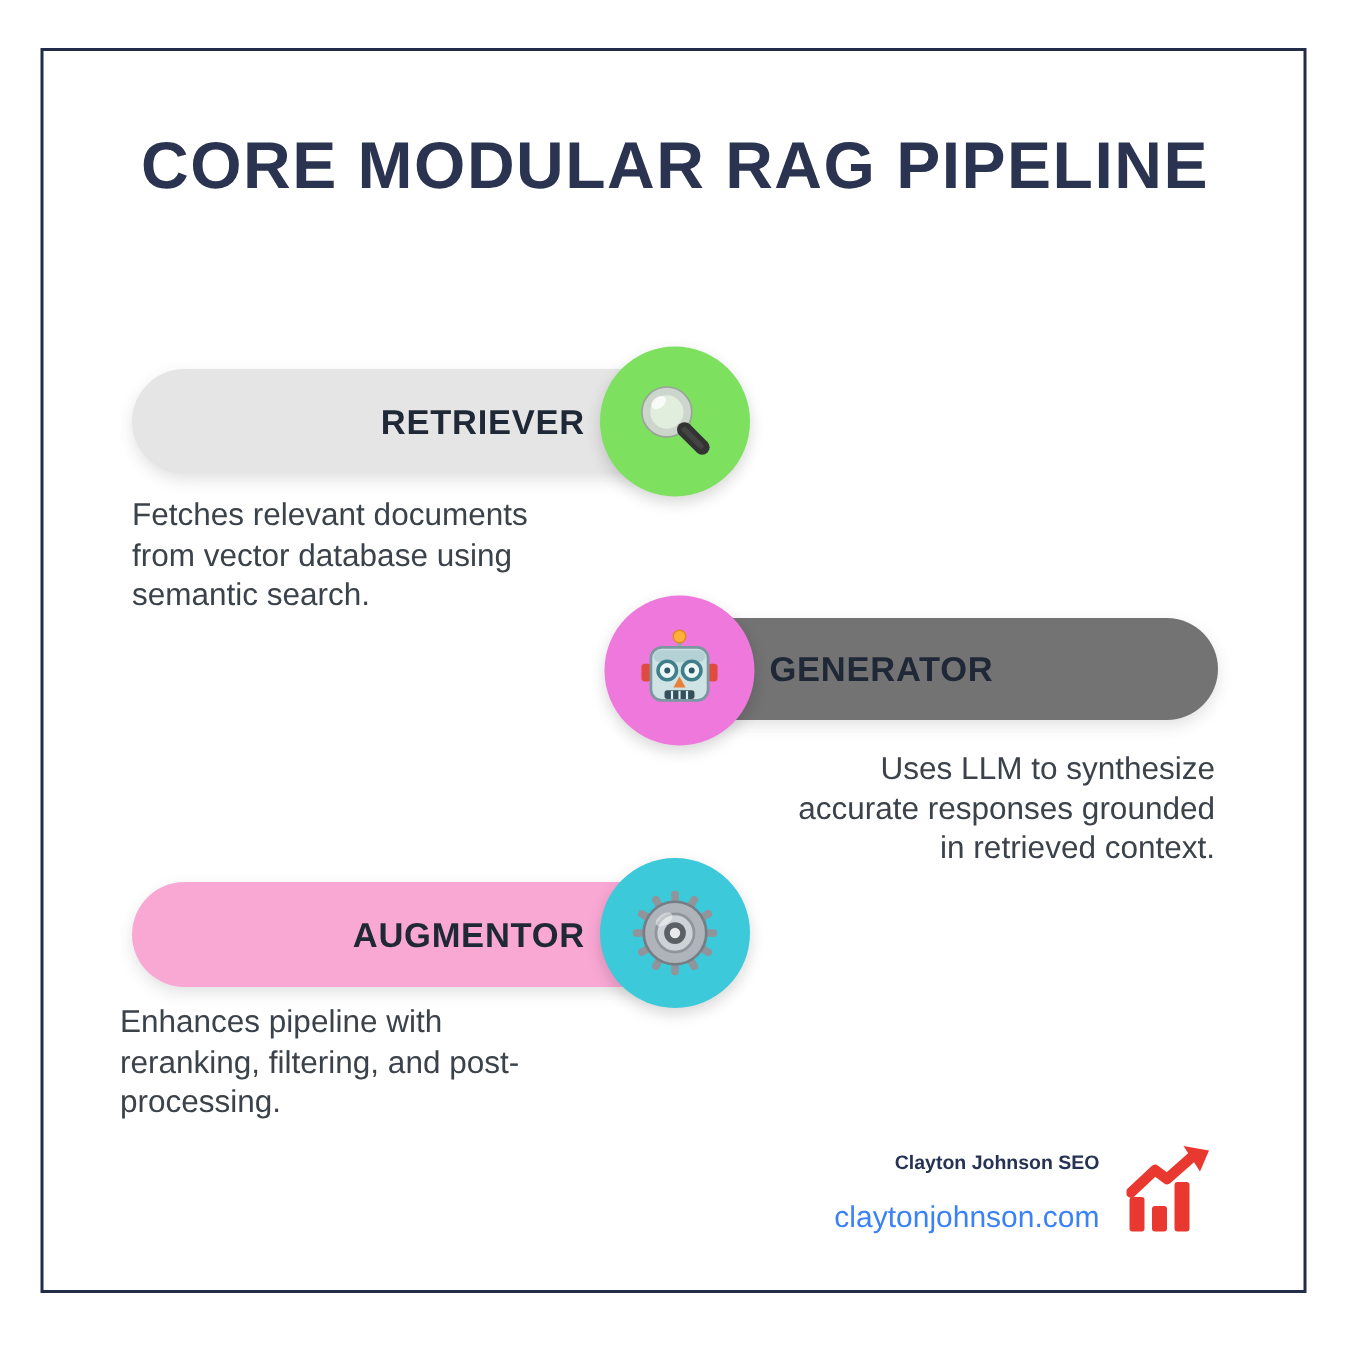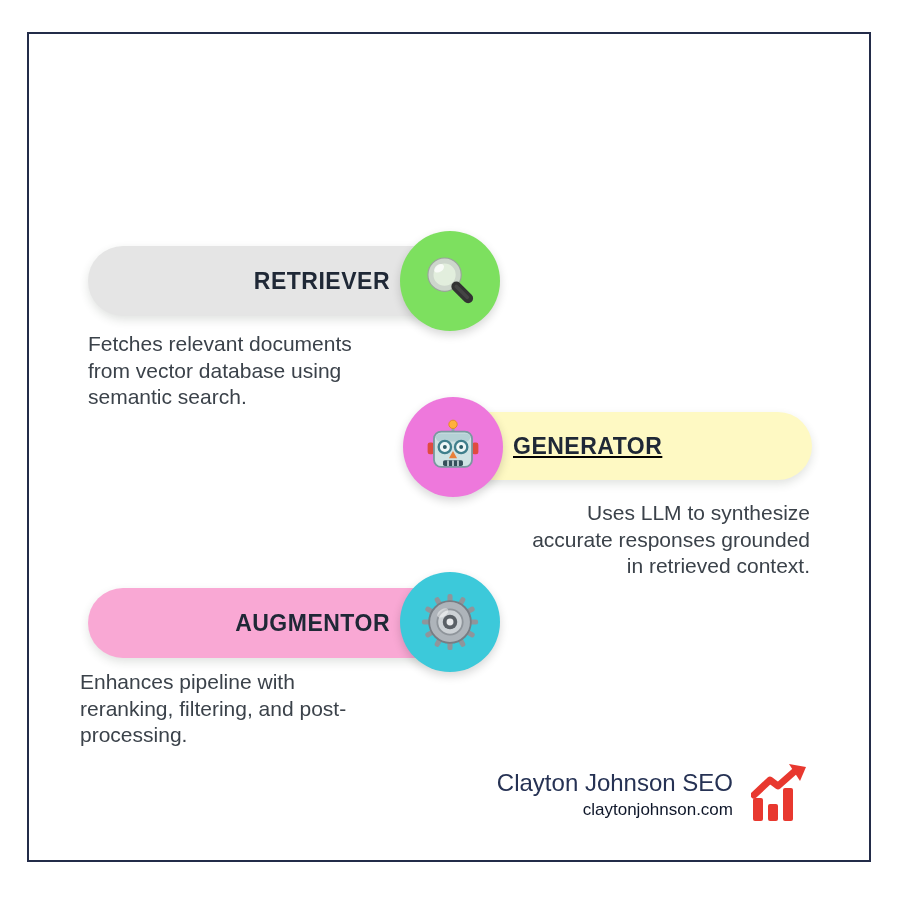--- a/index.html
+++ b/index.html
@@ -39,54 +39,55 @@
   .badge-augmentor{left:400px;top:572px;}
   .badge svg{width:58px;height:58px;}
   .desc{
     position:absolute;margin:0;font-size:21px;line-height:26.5px;color:#3b424a;
   }
   .desc-retriever{left:88px;top:331px;width:302px;text-align:left;}
   .desc-generator{left:510px;top:500px;width:300px;text-align:right;}
   .desc-augmentor{left:80px;top:669px;width:310px;text-align:left;}
   .brand{
     position:absolute;right:167px;top:767px;margin:0;text-align:right;
-    font-size:24px;font-weight:400;color:#263254;line-height:1.3;
+    font-size:13px;font-weight:700;color:#263254;line-height:1.3;
   }
   .website{
     position:absolute;right:167px;top:799px;margin:0;text-align:right;
-    font-size:17px;font-weight:400;color:#0f172a;line-height:1.3;
+    font-size:20px;font-weight:400;color:#3b82f6;line-height:1.3;
   }
   .chart-icon-box{position:absolute;left:751px;top:762px;width:56px;height:62px;}
 </style>
 </head>
 <body>
 
 <div class="canvas">
 
   <div class="frame"></div>
 
+  <h1 class="title">CORE MODULAR RAG PIPELINE</h1>
 
   <section>
     <div class="pill pill-retriever" style="background-color: #e5e5e5;">
       <span class="pill-label">RETRIEVER</span>
     </div>
     <div class="badge badge-retriever" style="background-color: rgb(125, 224, 95);">
       <svg viewBox="0 0 64 64">
         <circle cx="26" cy="25" r="18" fill="none" stroke="#9aa49b" stroke-width="2"></circle>
         <circle cx="26" cy="25" r="15" fill="#e2eedd" stroke="#cdd6cc" stroke-width="5.5"></circle>
         <ellipse cx="20" cy="18" rx="6" ry="4" fill="#ffffff" opacity="0.75" transform="rotate(-35 20 18)"></ellipse>
         <line x1="39" y1="38" x2="52" y2="51" stroke="#333333" stroke-width="11" stroke-linecap="round"></line>
         <line x1="39" y1="38" x2="51" y2="50" stroke="#555555" stroke-width="4" stroke-linecap="round" opacity="0.5"></line>
       </svg>
     </div>
     <p class="desc desc-retriever">Fetches relevant documents from vector database using semantic search.</p>
   </section>
 
   <section>
-    <div class="pill pill-generator" style="background-color: #fef9c3; text-decoration: underline;">
+    <div class="pill pill-generator" style="background-color: #737373;">
       <span class="pill-label">GENERATOR</span>
     </div>
     <div class="badge badge-generator" style="background-color: rgb(238, 120, 220);">
       <svg viewBox="0 0 64 64">
         <rect x="30.4" y="8" width="3.2" height="8" fill="#8fa6ad"></rect>
         <circle cx="32" cy="7" r="4.6" fill="#ffb03b" stroke="#e08a1e" stroke-width="1"></circle>
         <rect x="4" y="27" width="7" height="13" rx="2.5" fill="#e04b3f"></rect>
         <rect x="53" y="27" width="7" height="13" rx="2.5" fill="#e04b3f"></rect>
         <rect x="11" y="15" width="42" height="39" rx="8" fill="#cfe3e4" stroke="#7a98a0" stroke-width="2"></rect>
         <rect x="13" y="17" width="38" height="9" rx="5" fill="#9fc3c8" opacity="0.55"></rect>

